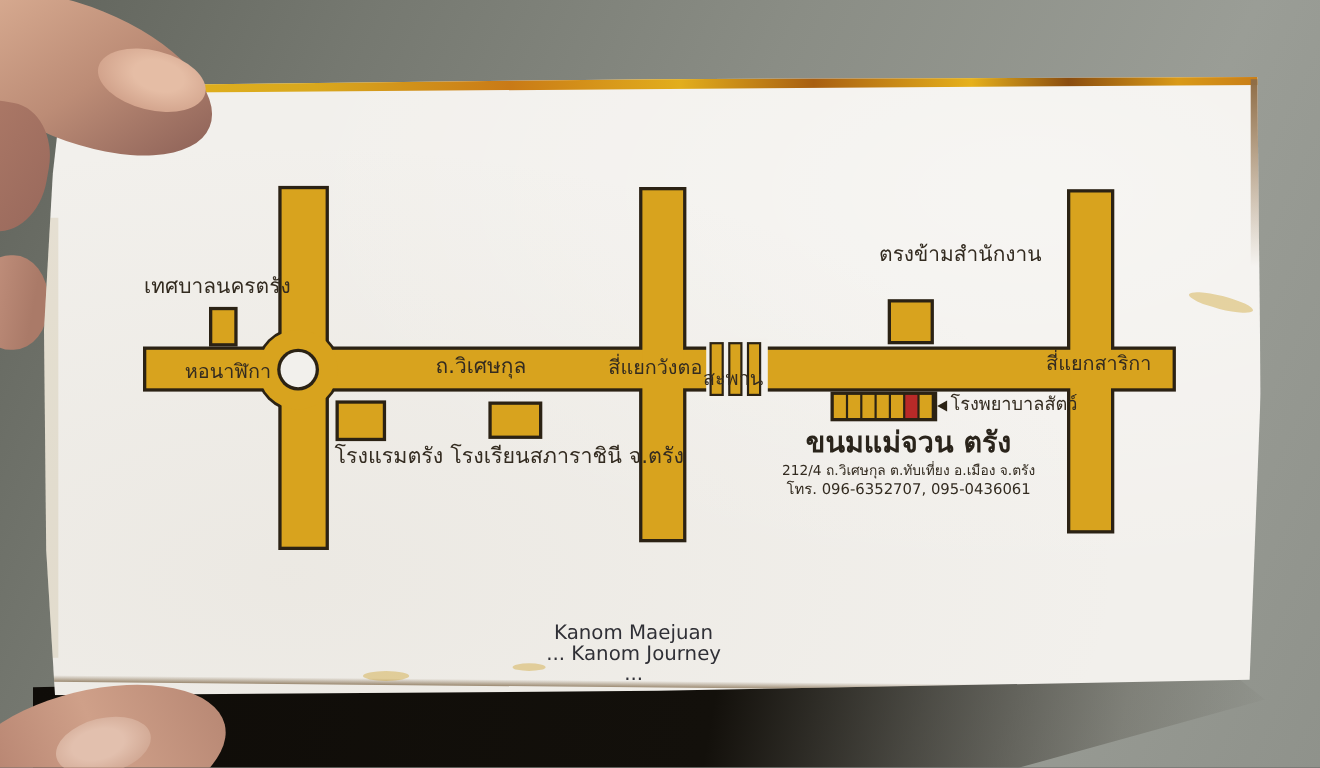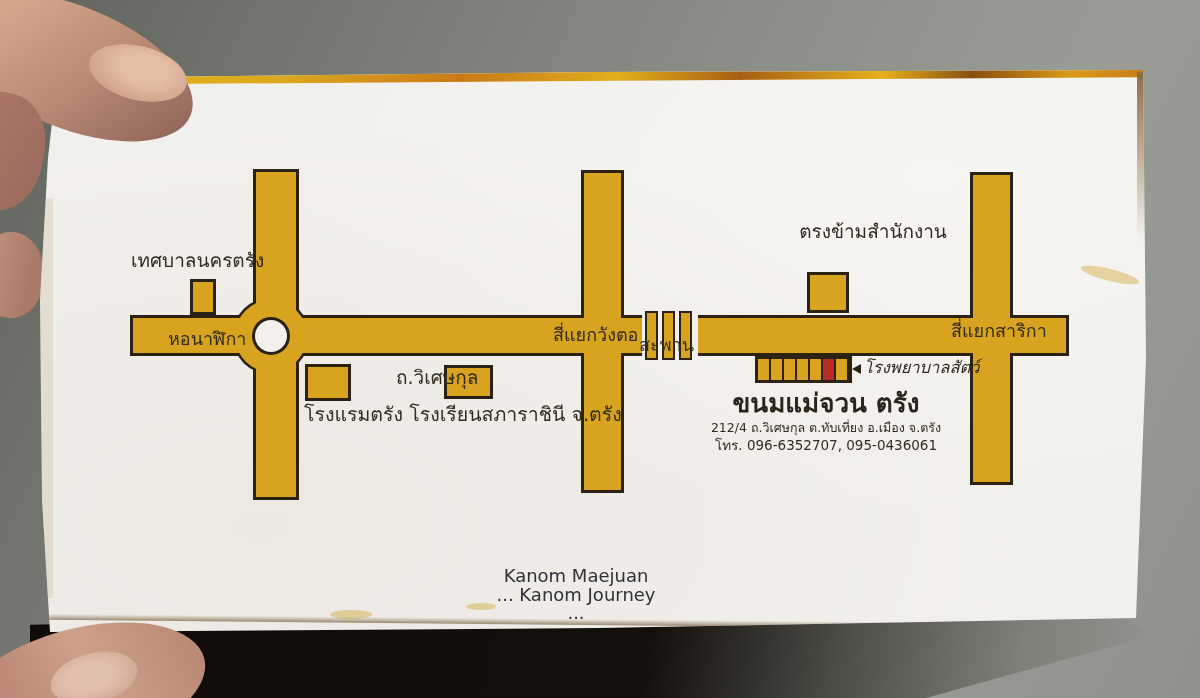--- a/index.html
+++ b/index.html
@@ -121,29 +121,29 @@
         <rect x="759" y="301" width="11" height="21" fill="#d8a31e"></rect>
         <rect x="772" y="301" width="11" height="21" fill="#d8a31e"></rect>
         <rect x="785" y="301" width="11" height="21" fill="#b82a28"></rect>
         <rect x="798" y="301" width="11" height="21" fill="#d8a31e"></rect>
       </g>
       <polygon points="814,311 823,306 823,316" fill="#2b2214"></polygon>
     </svg>
 
     <div class="abs lbl" style="left:93px;top:192px;font-size:19px;">เทศบาลนครตรัง</div>
     <div class="abs lbl" style="left:130px;top:271px;font-size:18px;">หอนาฬิกา</div>
-    <div class="abs lbl" style="left:358px;top:265px;font-size:19px;margin-top:44px;">ถ.วิเศษกุล</div>
+    <div class="abs lbl" style="left:358px;top:265px;font-size:19px;">ถ.วิเศษกุล</div>
     <div class="abs lbl" style="left:515px;top:267px;font-size:18px;">สี่แยกวังตอ</div>
     <div class="abs lbl" style="left:601px;top:229px;font-size:18px;margin-top:48px;">สะพาน</div>
     <div class="abs lbl lbl-c" style="left:700px;top:157px;width:270px;font-size:19px;line-height:33px;">
       <div>ตรงข้ามสำนักงาน</div>
     </div>
     <div class="abs lbl" style="left:913px;top:263px;font-size:18px;">สี่แยกสาริกา</div>
     <div class="abs lbl" style="left:266px;top:346px;font-size:19.5px;">โรงแรมตรัง โรงเรียนสภาราชินี จ.ตรัง</div>
-    <div class="abs lbl" style="left:826px;top:301px;font-size:16.5px;font-style:italic;">โรงพยาบาลสัตว์</div>
+    <div class="abs lbl" style="left:826px;top:301px;font-size:16.5px;">โรงพยาบาลสัตว์</div>
 
     <div class="abs lbl lbl-c shop-name" style="left:678px;top:331px;width:220px;font-size:26px;">ขนมแม่จวน ตรัง</div>
     <div class="abs lbl lbl-c" style="left:668px;top:363px;width:240px;font-size:12.5px;text-align:center;">212/4 ถ.วิเศษกุล ต.ทับเที่ยง อ.เมือง จ.ตรัง</div>
     <div class="abs lbl lbl-c" style="left:668px;top:380px;width:240px;font-size:13.5px;">โทร. 096-6352707, 095-0436061</div>
 
     <div class="abs watermark" style="left:458px;top:509px;width:160px;">
       <div>Kanom Maejuan</div>
       <div>... Kanom Journey ...</div>
     </div>
   </div>

